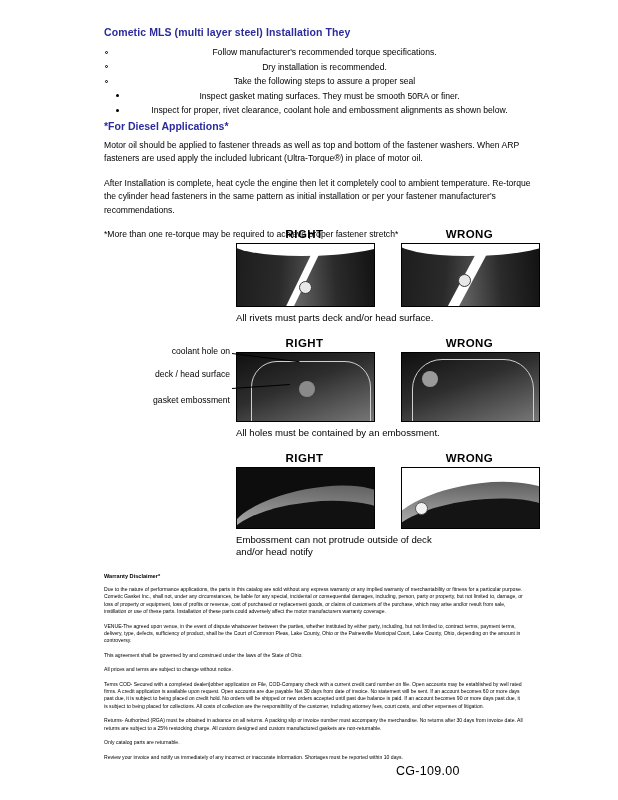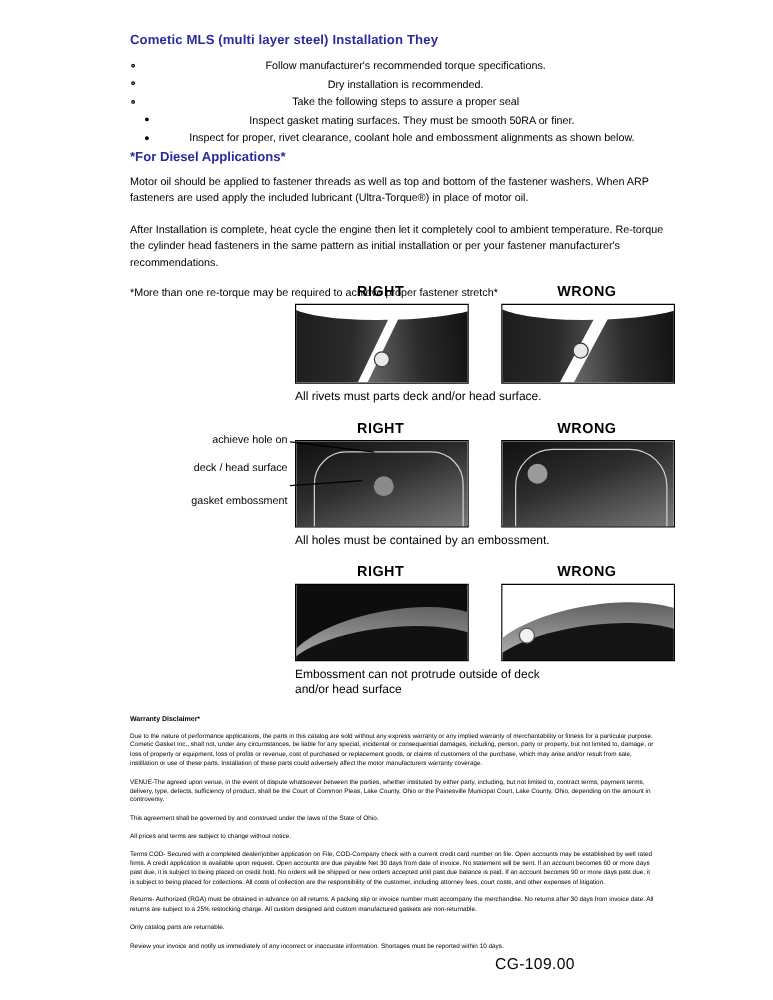--- a/index.html
+++ b/index.html
@@ -273,26 +273,26 @@
         <div class="fig-box" style="height:60px;">
           <div style="position:absolute; left:0; top:0; width:100%; height:100%; background:#ffffff;"></div>
           <div style="position:absolute; left:-14px; top:16px; width:175px; height:70px; background:linear-gradient(8deg,#e6e6e6 0%,#9a9a9a 55%,#4f4f4f 100%); border-radius:55% 45% 0 0; transform:rotate(-7deg);"></div>
           <div style="position:absolute; left:-14px; top:32px; width:175px; height:62px; background:#141414; border-radius:50% 50% 0 0; transform:rotate(-7deg);"></div>
           <div class="rivet" style="left:13px; top:34px; width:11px; height:11px; background:#f2f2f2; border-color:#555;"></div>
         </div>
       </div>
     </div>
     <div class="caption">
       <span>Embossment can not protrude outside of deck</span><br>
-      <span>and/or head surface</span>
+      <span>and/or head notify</span>
     </div>
   </div>
 
   <div class="annot" style="left:120px; top:334px; width:110px;">
-    <span>achieve hole on</span><br>
+    <span>coolant hole on</span><br>
     <span>deck / head surface</span>
   </div>
   <div class="leader" style="left:232px; top:353px; width:68px; transform:rotate(7deg); transform-origin:left center;"></div>
 
   <div class="annot" style="left:120px; top:383px; width:110px;">
     <span>gasket embossment</span>
   </div>
   <div class="leader" style="left:232px; top:388px; width:58px; transform:rotate(-4deg); transform-origin:left center;"></div>
 
   <div class="warranty">

